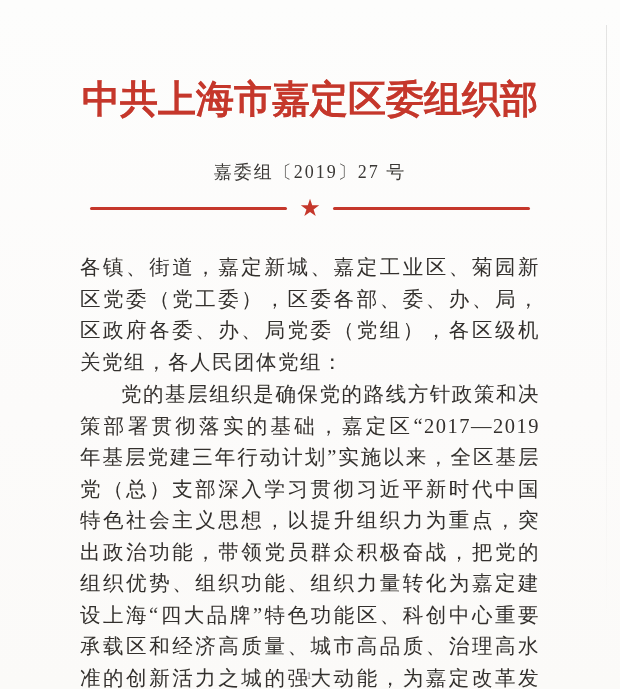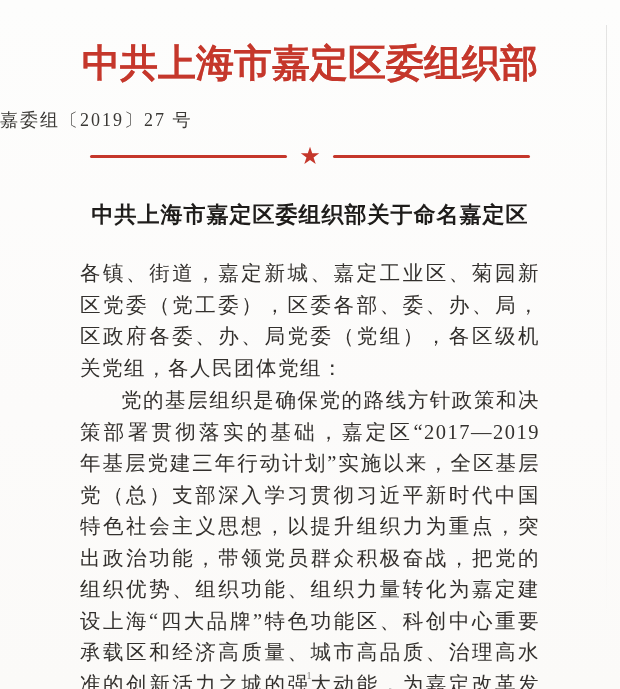--- a/index.html
+++ b/index.html
@@ -15,33 +15,33 @@
     overflow:hidden;
     font-family:"Liberation Serif","DejaVu Serif",serif;
     color:var(--ink);
   }
   
   .scan-edge{
     position:absolute;top:25px;right:13px;width:1px;height:600px;
     background:linear-gradient(180deg,rgba(0,0,0,0.10),rgba(0,0,0,0.04) 60%,rgba(0,0,0,0));
   }
   .letterhead{
-    margin-top:40px;
+    margin-top:76px;
     text-align:center;
     font-family:"Liberation Sans","DejaVu Sans",sans-serif;
     font-weight:900;
     font-size:38px;
     line-height:46px;
     letter-spacing:0px;
     color:var(--red);
     text-shadow:0 0 0.5px rgba(197,55,43,0.6);
   }
   .doc-number{
-    margin-top:22px;
-    text-align:left;
+    margin-top:38px;
+    text-align:center;
     font-size:18px;
     letter-spacing:2px;
     color:#3a3835;
   }
   .divider{
     margin:12px auto 0 auto;
     width:440px;
     display:flex;
     align-items:center;
     justify-content:center;
@@ -97,21 +97,20 @@
 
   <div class="doc-number">嘉委组〔2019〕27 号</div>
 
   <div class="divider">
     <div class="bar"></div>
     <div class="star">★</div>
     <div class="bar"></div>
   </div>
 
   <div class="doc-title">
-    <div>中共上海市嘉定区委组织部关于命名嘉定区</div>
   </div>
 
   <div class="body-text">
     <p>各镇、街道，嘉定新城、嘉定工业区、菊园新区党委（党工委），区委各部、委、办、局，区政府各委、办、局党委（党组），各区级机关党组，各人民团体党组：</p>
     <p class="indent">党的基层组织是确保党的路线方针政策和决策部署贯彻落实的基础，嘉定区“2017—2019 年基层党建三年行动计划”实施以来，全区基层党（总）支部深入学习贯彻习近平新时代中国特色社会主义思想，以提升组织力为重点，突出政治功能，带领党员群众积极奋战，把党的组织优势、组织功能、组织力量转化为嘉定建设上海“四大品牌”特色功能区、科创中心重要承载区和经济高质量、城市高品质、治理高水准的创新活力之城的强大动能，为嘉定改革发展提供了坚强的组织保证。</p>
   </div>
 
   <div class="page-footer">- 1 -</div>
 
 </div>

